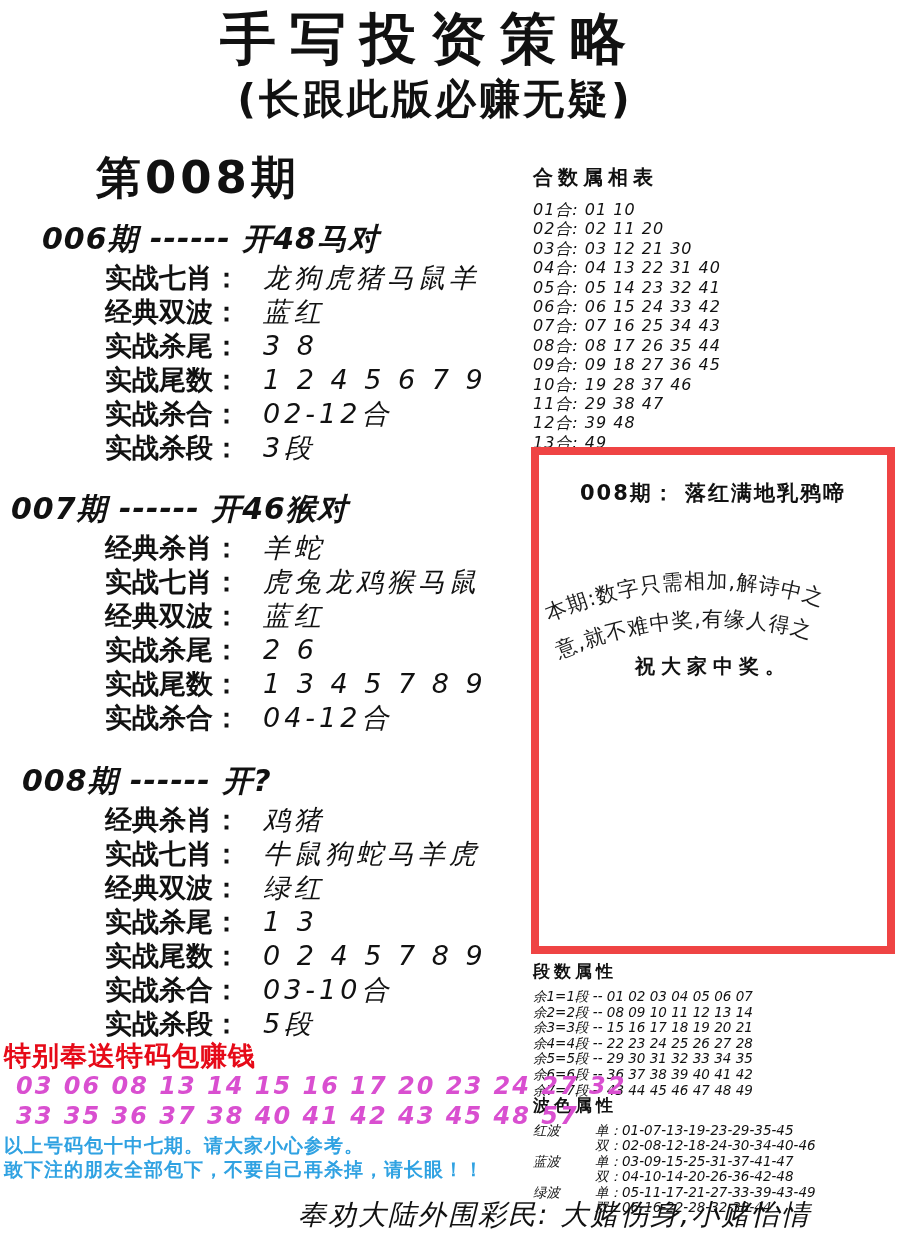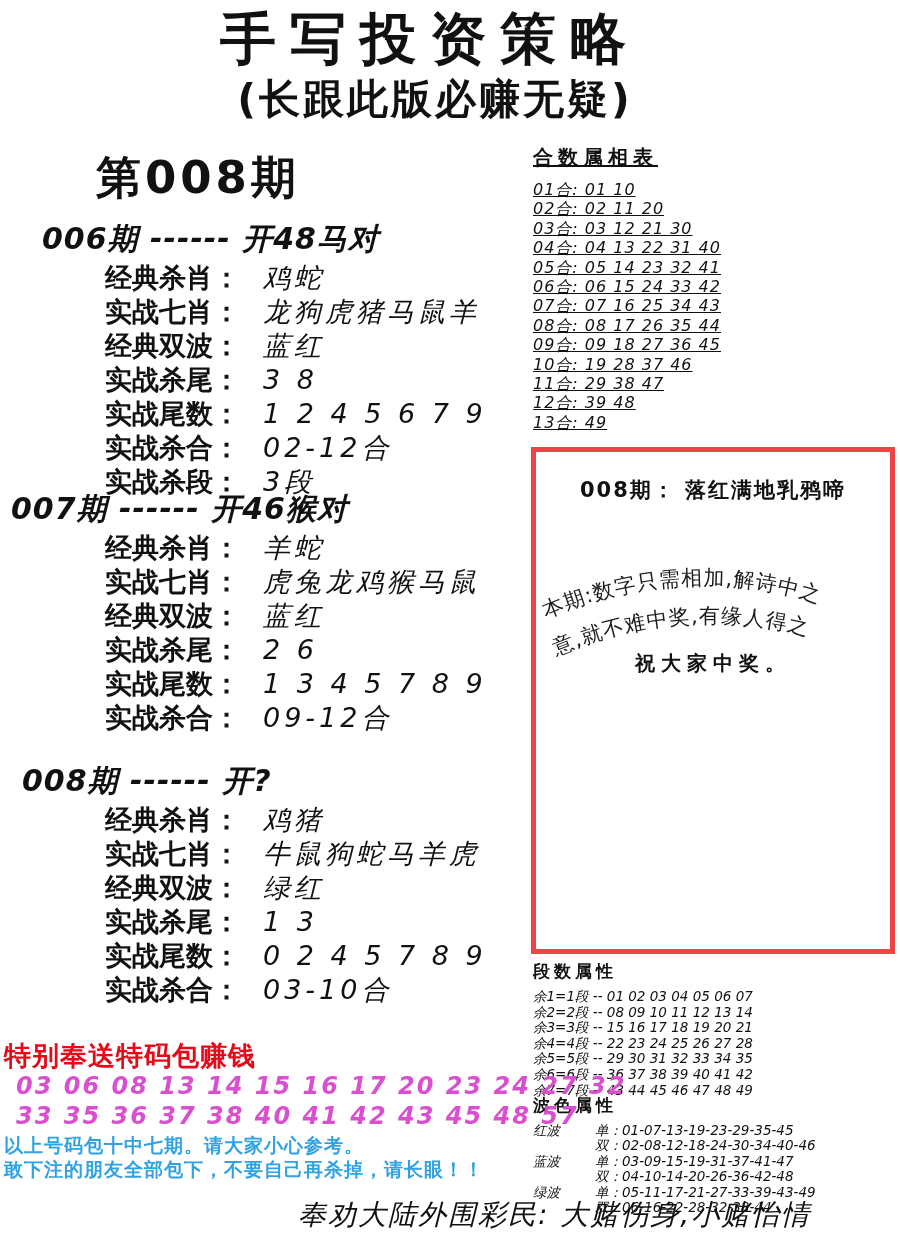--- a/index.html
+++ b/index.html
@@ -15,26 +15,26 @@
   .issue-heading{position:absolute;left:96px;top:148px;font-size:45px;font-weight:bold;letter-spacing:4px;}
   
   .section{position:absolute;left:0;width:528px;}
   .sec1{top:219px;} .sec2{top:489px;} .sec3{top:761px;}
   .pheading{font-size:30px;font-style:italic;font-weight:bold;height:42px;letter-spacing:1px;white-space:nowrap;}
   .sec1 .pheading{padding-left:42px;} .sec2 .pheading{padding-left:11px;font-style:italic;} .sec3 .pheading{padding-left:22px;}
   .prow{height:34px;line-height:34px;padding-left:105px;font-size:27px;white-space:nowrap;}
   .plabel{display:inline-block;min-width:158px;font-weight:bold;}
   .pval{font-style:italic;white-space:pre;letter-spacing:4px;}
   
-  .hesu{position:absolute;left:533px;top:144px;text-decoration:underline;}
+  .hesu{position:absolute;left:533px;top:164px;}
   .hesu-title{font-size:20px;font-weight:bold;letter-spacing:5px;margin-bottom:9px;}
   .hesu-row{font-size:16px;font-style:italic;line-height:19.4px;white-space:pre;letter-spacing:1px;}
   
   .poem-box{position:absolute;left:531px;top:447px;width:364px;height:507px;
-    border:5px solid #ef4444;box-sizing:border-box;}
+    border:8px solid #ef4444;box-sizing:border-box;}
   .poem-title{margin-top:24px;text-align:center;font-size:21px;font-weight:bold;letter-spacing:2px;white-space:nowrap;}
   .poem-svg{position:absolute;left:0;top:72px;}
   .poem-svg text{font-family:"DejaVu Sans","Liberation Sans",sans-serif;font-size:21px;fill:#1a1a1a;letter-spacing:1px;}
   .poem-wish{position:absolute;top:198px;left:0;width:100%;text-align:center;
     font-size:20px;font-weight:bold;letter-spacing:6px;}
   
   .duan{position:absolute;left:533px;top:960px;}
   .duan-title,.bose-title{font-size:17px;font-weight:bold;letter-spacing:4px;margin-bottom:6px;}
   .duan-row{font-size:13.5px;font-style:italic;line-height:15.6px;white-space:pre;}
   
@@ -59,47 +59,47 @@
 <body>
 
 <div class="page">
 
   <div class="main-title">手写投资策略</div>
   <div class="sub-title">(长跟此版必赚无疑)</div>
   <div class="issue-heading">第008期</div>
 
   <div class="section sec1">
     <div class="pheading">006期 ------ 开48马对</div>
-    <div class="prow"><span class="plabel">经典杀肖：</span><span class="pval">鸡蛇</span></div>
     <div class="prow"><span class="plabel">实战七肖：</span><span class="pval">龙狗虎猪马鼠羊</span></div>
     <div class="prow"><span class="plabel">经典双波：</span><span class="pval">蓝红</span></div>
     <div class="prow"><span class="plabel">实战杀尾：</span><span class="pval">3 8</span></div>
     <div class="prow"><span class="plabel">实战尾数：</span><span class="pval">1 2 4 5 6 7 9</span></div>
     <div class="prow"><span class="plabel">实战杀合：</span><span class="pval">02-12合</span></div>
     <div class="prow"><span class="plabel">实战杀段：</span><span class="pval">3段</span></div>
   </div>
 
   <div class="section sec2">
     <div class="pheading">007期 ------ 开46猴对</div>
     <div class="prow"><span class="plabel">经典杀肖：</span><span class="pval">羊蛇</span></div>
     <div class="prow"><span class="plabel">实战七肖：</span><span class="pval">虎兔龙鸡猴马鼠</span></div>
     <div class="prow"><span class="plabel">经典双波：</span><span class="pval">蓝红</span></div>
     <div class="prow"><span class="plabel">实战杀尾：</span><span class="pval">2 6</span></div>
     <div class="prow"><span class="plabel">实战尾数：</span><span class="pval">1 3 4 5 7 8 9</span></div>
-    <div class="prow"><span class="plabel">实战杀合：</span><span class="pval">09-12合</span></div>
+    <div class="prow"><span class="plabel">实战杀合：</span><span class="pval">04-12合</span></div>
   </div>
 
   <div class="section sec3">
     <div class="pheading">008期 ------ 开?</div>
     <div class="prow"><span class="plabel">经典杀肖：</span><span class="pval">鸡猪</span></div>
     <div class="prow"><span class="plabel">实战七肖：</span><span class="pval">牛鼠狗蛇马羊虎</span></div>
     <div class="prow"><span class="plabel">经典双波：</span><span class="pval">绿红</span></div>
     <div class="prow"><span class="plabel">实战杀尾：</span><span class="pval">1 3</span></div>
     <div class="prow"><span class="plabel">实战尾数：</span><span class="pval">0 2 4 5 7 8 9</span></div>
     <div class="prow"><span class="plabel">实战杀合：</span><span class="pval">03-10合</span></div>
+    <div class="prow"><span class="plabel">实战杀段：</span><span class="pval">5段</span></div>
   </div>
 
   <div class="hesu">
     <div class="hesu-title">合数属相表</div>
     <div class="hesu-row">01合: 01 10</div>
     <div class="hesu-row">02合: 02 11 20</div>
     <div class="hesu-row">03合: 03 12 21 30</div>
     <div class="hesu-row">04合: 04 13 22 31 40</div>
     <div class="hesu-row">05合: 05 14 23 32 41</div>
     <div class="hesu-row">06合: 06 15 24 33 42</div>
@@ -133,21 +133,21 @@
     <div class="duan-row">余4=4段 -- 22 23 24 25 26 27 28</div>
     <div class="duan-row">余5=5段 -- 29 30 31 32 33 34 35</div>
     <div class="duan-row">余6=6段 -- 36 37 38 39 40 41 42</div>
     <div class="duan-row">余7=7段 -- 43 44 45 46 47 48 49</div>
   </div>
 
   <div class="bose">
     <div class="bose-title">波色属性</div>
     <div class="bose-row"><span class="bose-name">红波</span><span>单：</span><span>01-07-13-19-23-29-35-45</span></div>
     <div class="bose-row"><span class="bose-indent"></span><span>双：</span><span>02-08-12-18-24-30-34-40-46</span></div>
-    <div class="bose-row"><span class="bose-name">蓝波</span><span>单：</span><span>03-09-15-19-31-37-41-47</span></div>
+    <div class="bose-row"><span class="bose-name">蓝波</span><span>单：</span><span>03-09-15-25-31-37-41-47</span></div>
     <div class="bose-row"><span class="bose-indent"></span><span>双：</span><span>04-10-14-20-26-36-42-48</span></div>
     <div class="bose-row"><span class="bose-name">绿波</span><span>单：</span><span>05-11-17-21-27-33-39-43-49</span></div>
     <div class="bose-row"><span class="bose-indent"></span><span>双：</span><span>06-16-22-28-32-38-44</span></div>
   </div>
 
   <div class="promo-headline">特别奉送特码包赚钱</div>
   <div class="promo-numbers pn1">03 06 08 13 14 15 16 17 20 23 24 27 32</div>
   <div class="promo-numbers pn2">33 35 36 37 38 40 41 42 43 45 48 57</div>
   <div class="promo-note nt1">以上号码包十中七期。请大家小心参考。</div>
   <div class="promo-note nt2">敢下注的朋友全部包下，不要自己再杀掉，请长眼！！</div>

